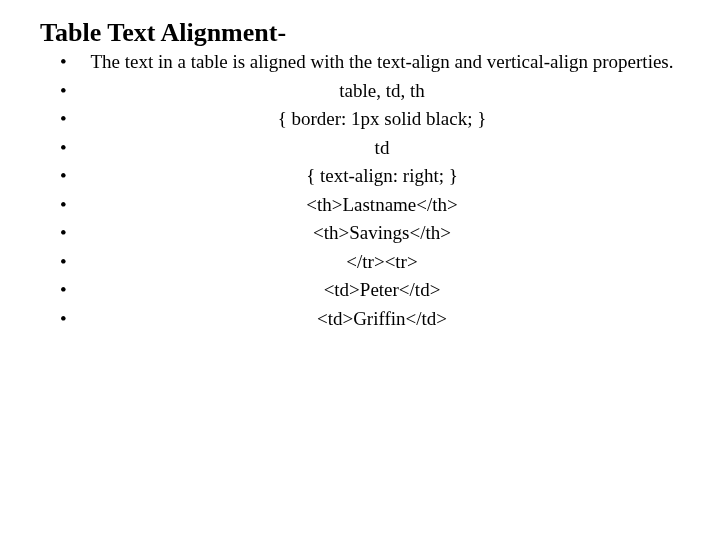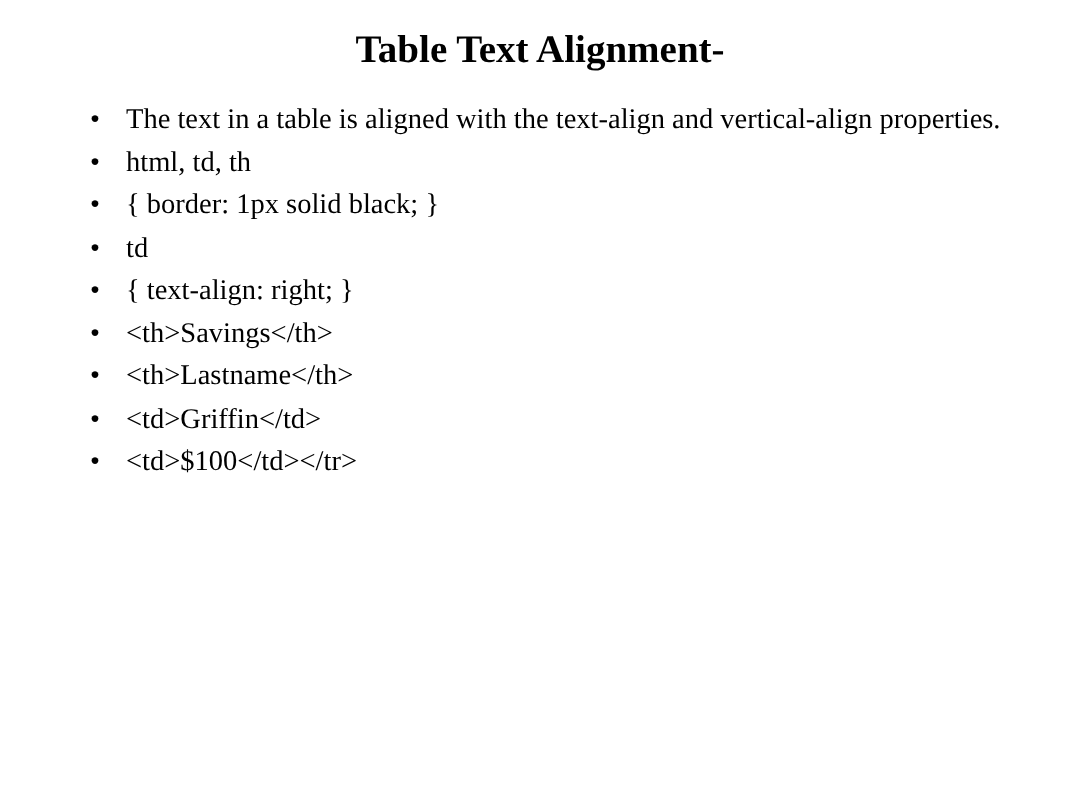--- a/index.html
+++ b/index.html
@@ -5,28 +5,28 @@
     * { margin: 0; padding: 0; box-sizing: border-box; }
     body {
       width: 720px;
       height: 540px;
       background: #ffffff;
       font-family: "Times New Roman", Times, serif;
       padding: 18px 40px 20px 40px;
       color: #000;
     }
     .title {
-      text-align: center;
+      text-align: left;
       font-size: 26px;
       font-weight: bold;
-      margin-bottom: 18px;
     }
     ul.bullets {
       list-style: none;
       padding-left: 20px;
+      text-align: center;
     }
     ul.bullets li {
       position: relative;
       padding-left: 24px;
       font-size: 19px;
       line-height: 1.5;
     }
     ul.bullets li::before {
       content: "•";
       position: absolute;
@@ -35,21 +35,22 @@
       font-size: 19px;
     }
   </style>
 </head>
 <body>
 
 <div class="title">Table Text Alignment-</div>
 
 <ul class="bullets">
   <li>The text in a table is aligned with the text-align and vertical-align properties.</li>
-  <li>html, td, th</li>
+  <li>table, td, th</li>
   <li>{  border: 1px solid black; }</li>
   <li>td</li>
   <li>{ text-align: right; }</li>
+  <li>&lt;th&gt;Lastname&lt;/th&gt;</li>
   <li>&lt;th&gt;Savings&lt;/th&gt;</li>
-  <li>&lt;th&gt;Lastname&lt;/th&gt;</li>
+  <li>&lt;/tr&gt;&lt;tr&gt;</li>
+  <li>&lt;td&gt;Peter&lt;/td&gt;</li>
   <li>&lt;td&gt;Griffin&lt;/td&gt;</li>
-  <li>&lt;td&gt;$100&lt;/td&gt;&lt;/tr&gt;</li>
 </ul>
 
 </body></html>

